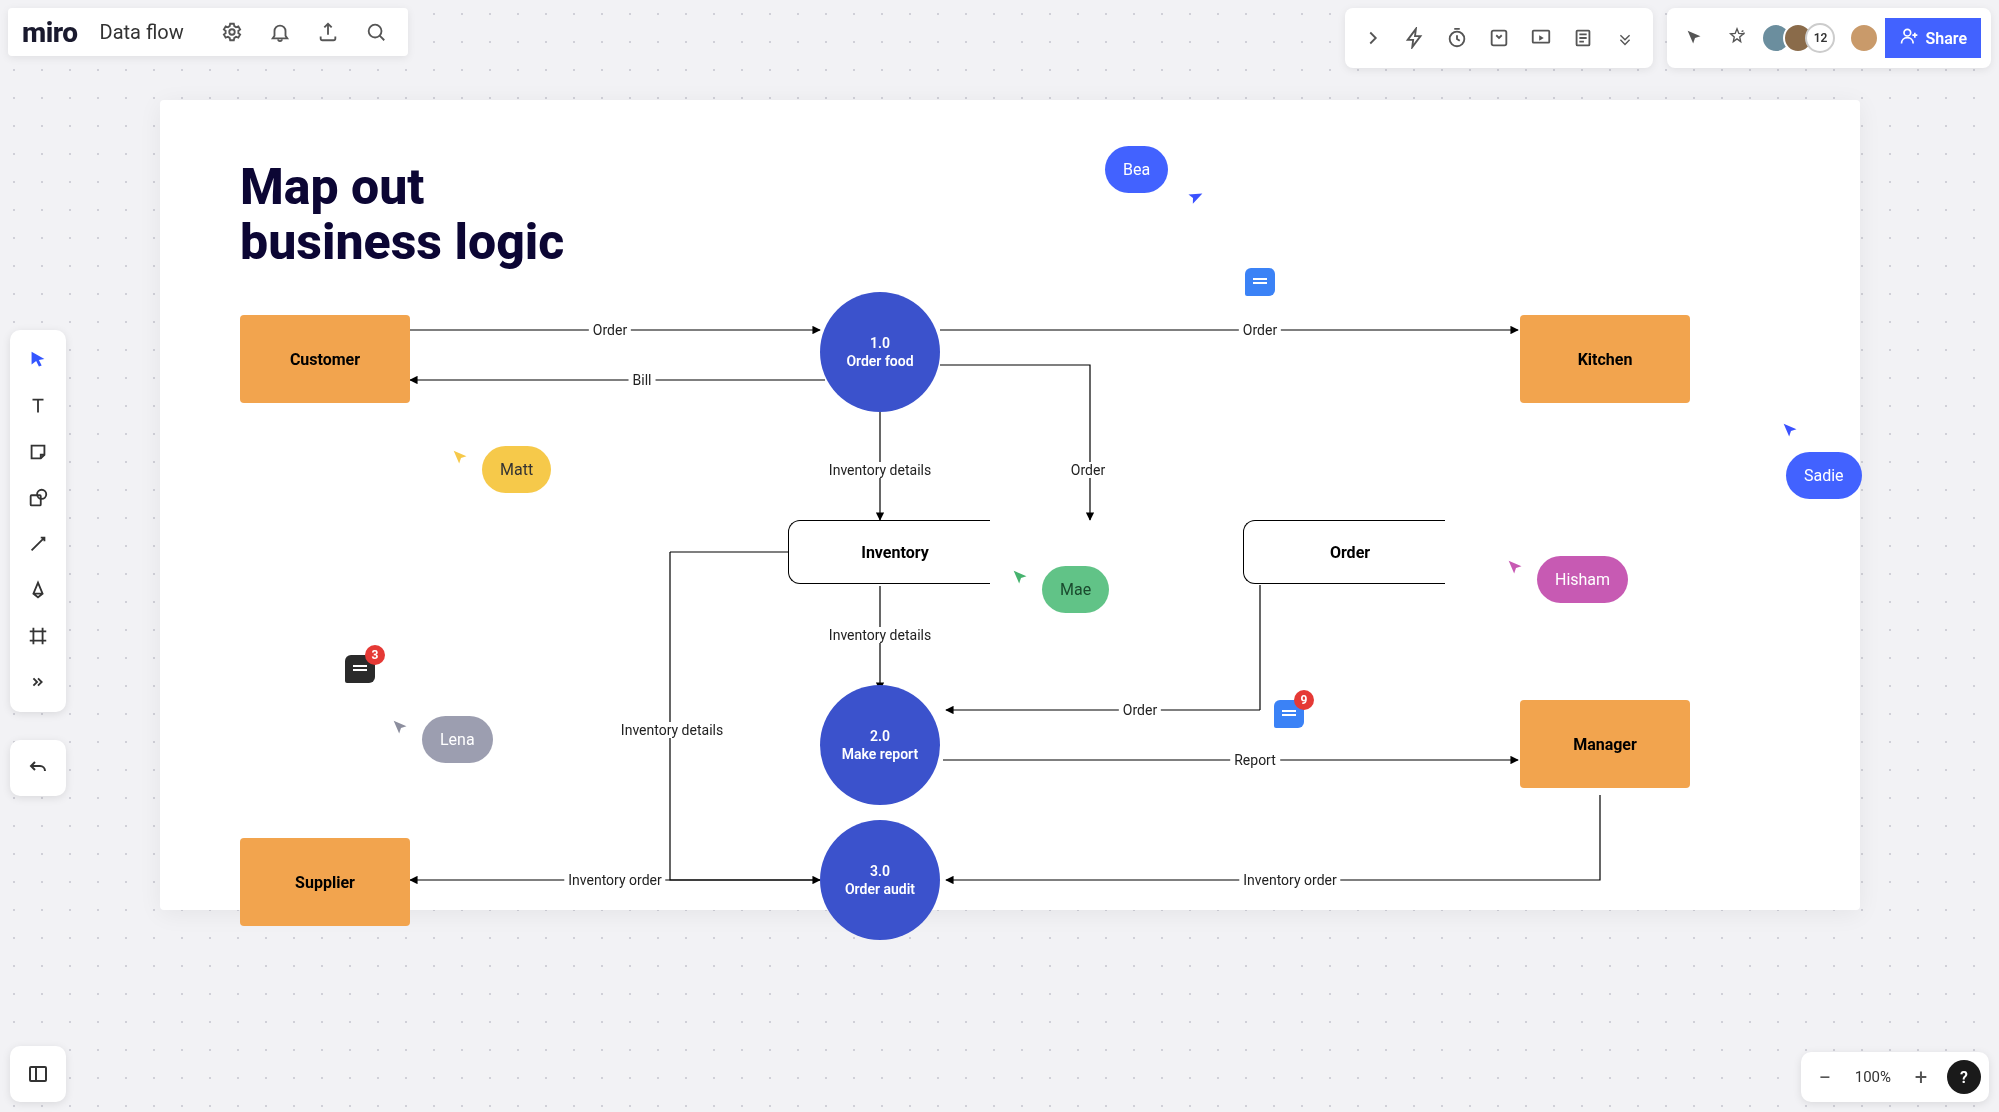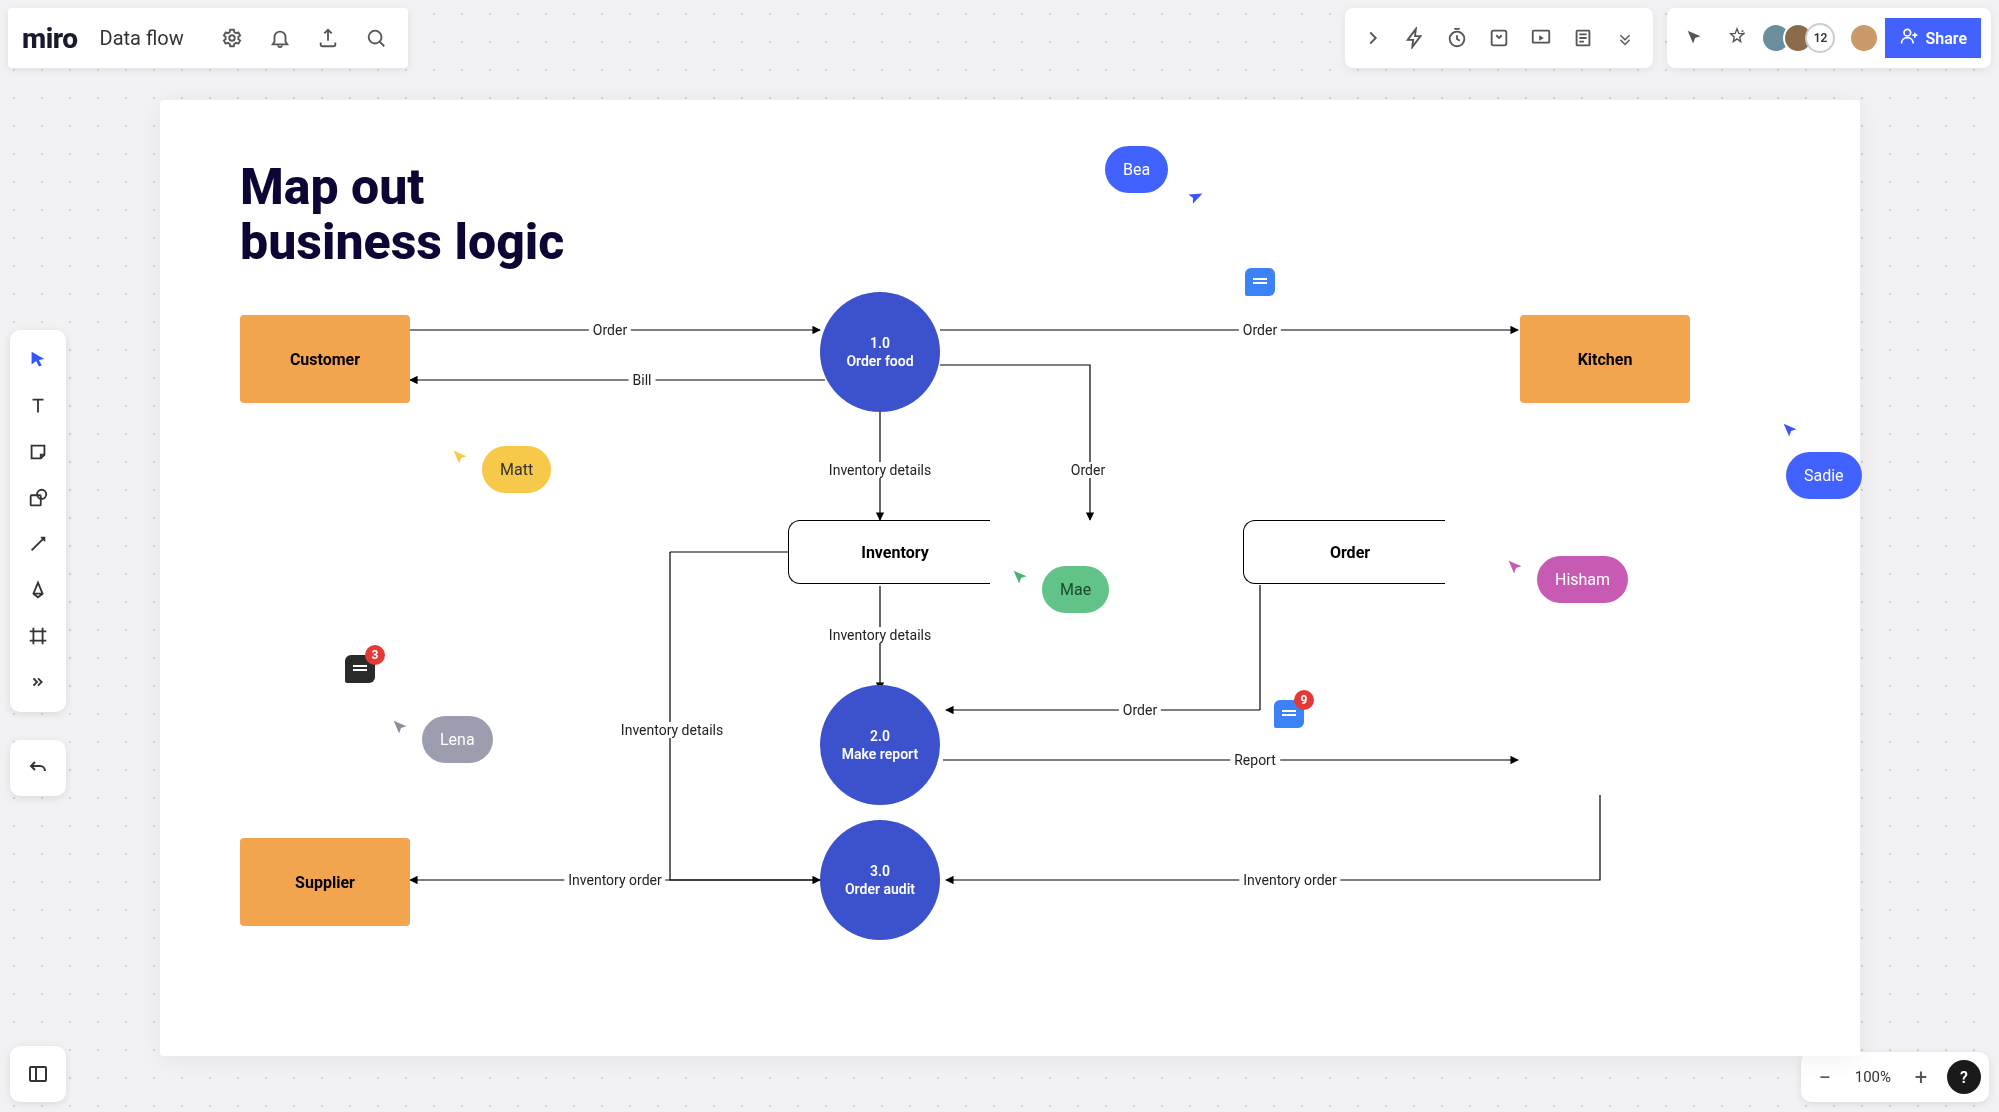--- a/index.html
+++ b/index.html
@@ -20,21 +20,21 @@
     background-image:radial-gradient(#d0d0d8 1px, transparent 1px);
     background-size:28px 28px;
     overflow:hidden;
     position:relative;
     width:1999px;height:1112px;
     transform-origin:top left;
   }
 
   
   .topbar-left{
-    position:absolute;top:8px;left:8px;height:60px;
+    position:absolute;top:8px;left:8px;height:48px;
     background:#fff;border-radius:4px;box-shadow:0 2px 8px rgba(0,0,0,.08);
     display:flex;align-items:center;padding:0 14px;gap:12px;
   }
   .miro-logo{font-weight:800;font-size:28px;color:var(--miro-dark);letter-spacing:-.5px;}
   .board-name{display:flex;align-items:center;gap:8px;font-size:20px;color:#333;padding:6px 10px;border-radius:6px;}
   .star-icon{color:#888;}
   .icon-btn{width:36px;height:36px;border-radius:6px;display:flex;align-items:center;justify-content:center;color:#555;cursor:pointer;}
   .icon-btn svg{width:22px;height:22px;stroke:currentColor;fill:none;stroke-width:2;}
 
   
@@ -79,21 +79,21 @@
     position:absolute;right:10px;bottom:10px;height:50px;
     background:#fff;border-radius:10px;box-shadow:0 2px 8px rgba(0,0,0,.1);
     display:flex;align-items:center;padding:0 8px;gap:10px;
   }
   .zoom-btn{width:32px;height:32px;display:flex;align-items:center;justify-content:center;font-size:22px;color:#555;cursor:pointer;border-radius:4px;}
   .zoom-level{font-size:15px;color:#333;padding:0 4px;}
   .help-btn{width:34px;height:34px;border-radius:50%;background:#1a1a1a;color:#fff;display:flex;align-items:center;justify-content:center;font-weight:600;cursor:pointer;}
 
   
   .frame{
-    position:absolute;left:160px;top:100px;width:1700px;height:956px;
+    position:absolute;left:160px;top:100px;width:1700px;height:810px;
     background:#fff;border-radius:4px;box-shadow:0 4px 24px rgba(0,0,0,.06);
   }
   .canvas-title{
     position:absolute;left:80px;top:60px;font-size:50px;font-weight:800;color:#0C0634;line-height:1.1;
   }
 
   
   .rect-node{
     position:absolute;background:var(--orange);border-radius:4px;
     display:flex;align-items:center;justify-content:center;
@@ -362,20 +362,21 @@
   <div class="edge-label" style="left:928px;top:370px">Order</div>
   <div class="edge-label" style="left:720px;top:535px">Inventory details</div>
   <div class="edge-label" style="left:980px;top:610px">Order</div>
   <div class="edge-label" style="left:1095px;top:660px">Report</div>
   <div class="edge-label" style="left:512px;top:630px">Inventory details</div>
   <div class="edge-label" style="left:455px;top:780px">Inventory order</div>
   <div class="edge-label" style="left:1130px;top:780px">Inventory order</div>
 
   <div class="rect-node" style="left:80px;top:215px">Customer</div>
   <div class="rect-node" style="left:1360px;top:215px">Kitchen</div>
+  <div class="rect-node" style="left:1360px;top:600px">Manager</div>
   <div class="rect-node" style="left:80px;top:738px">Supplier</div>
 
   <div class="circle-node" style="left:660px;top:192px">
     <span>1.0</span>
     <span>Order food</span>
   </div>
   <div class="circle-node" style="left:660px;top:585px">
     <span>2.0</span>
     <span>Make report</span>
   </div>

